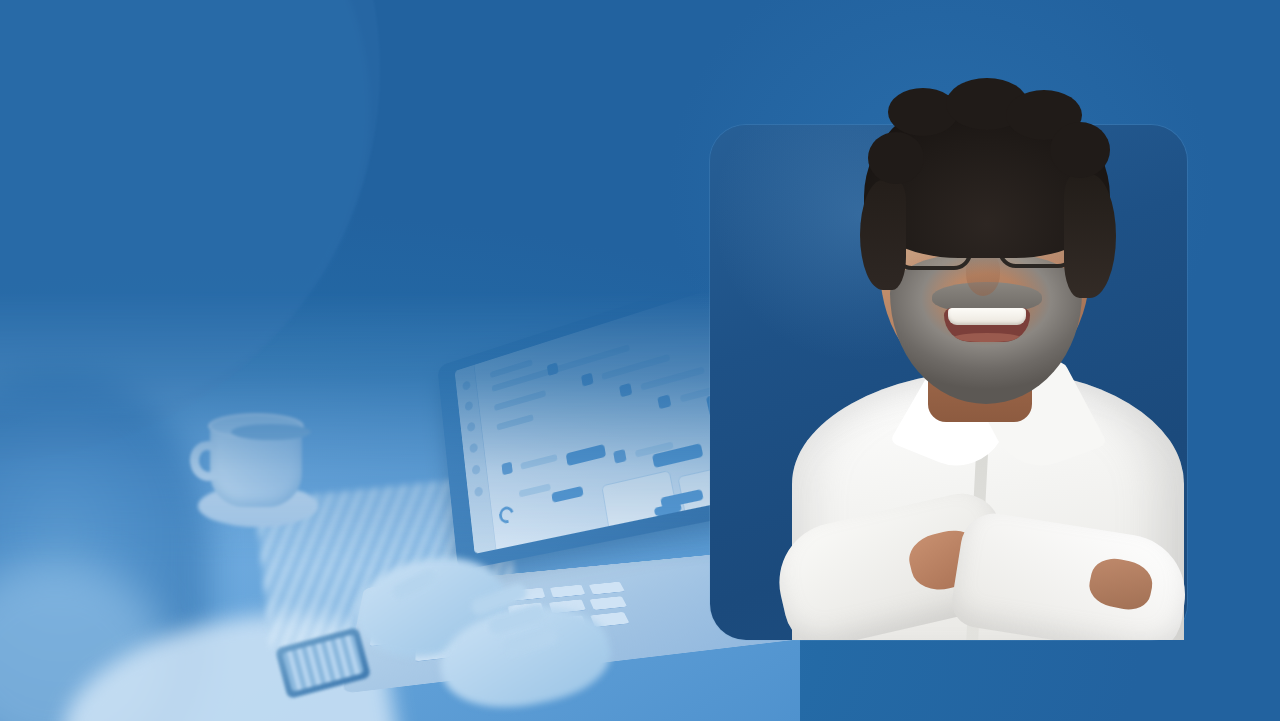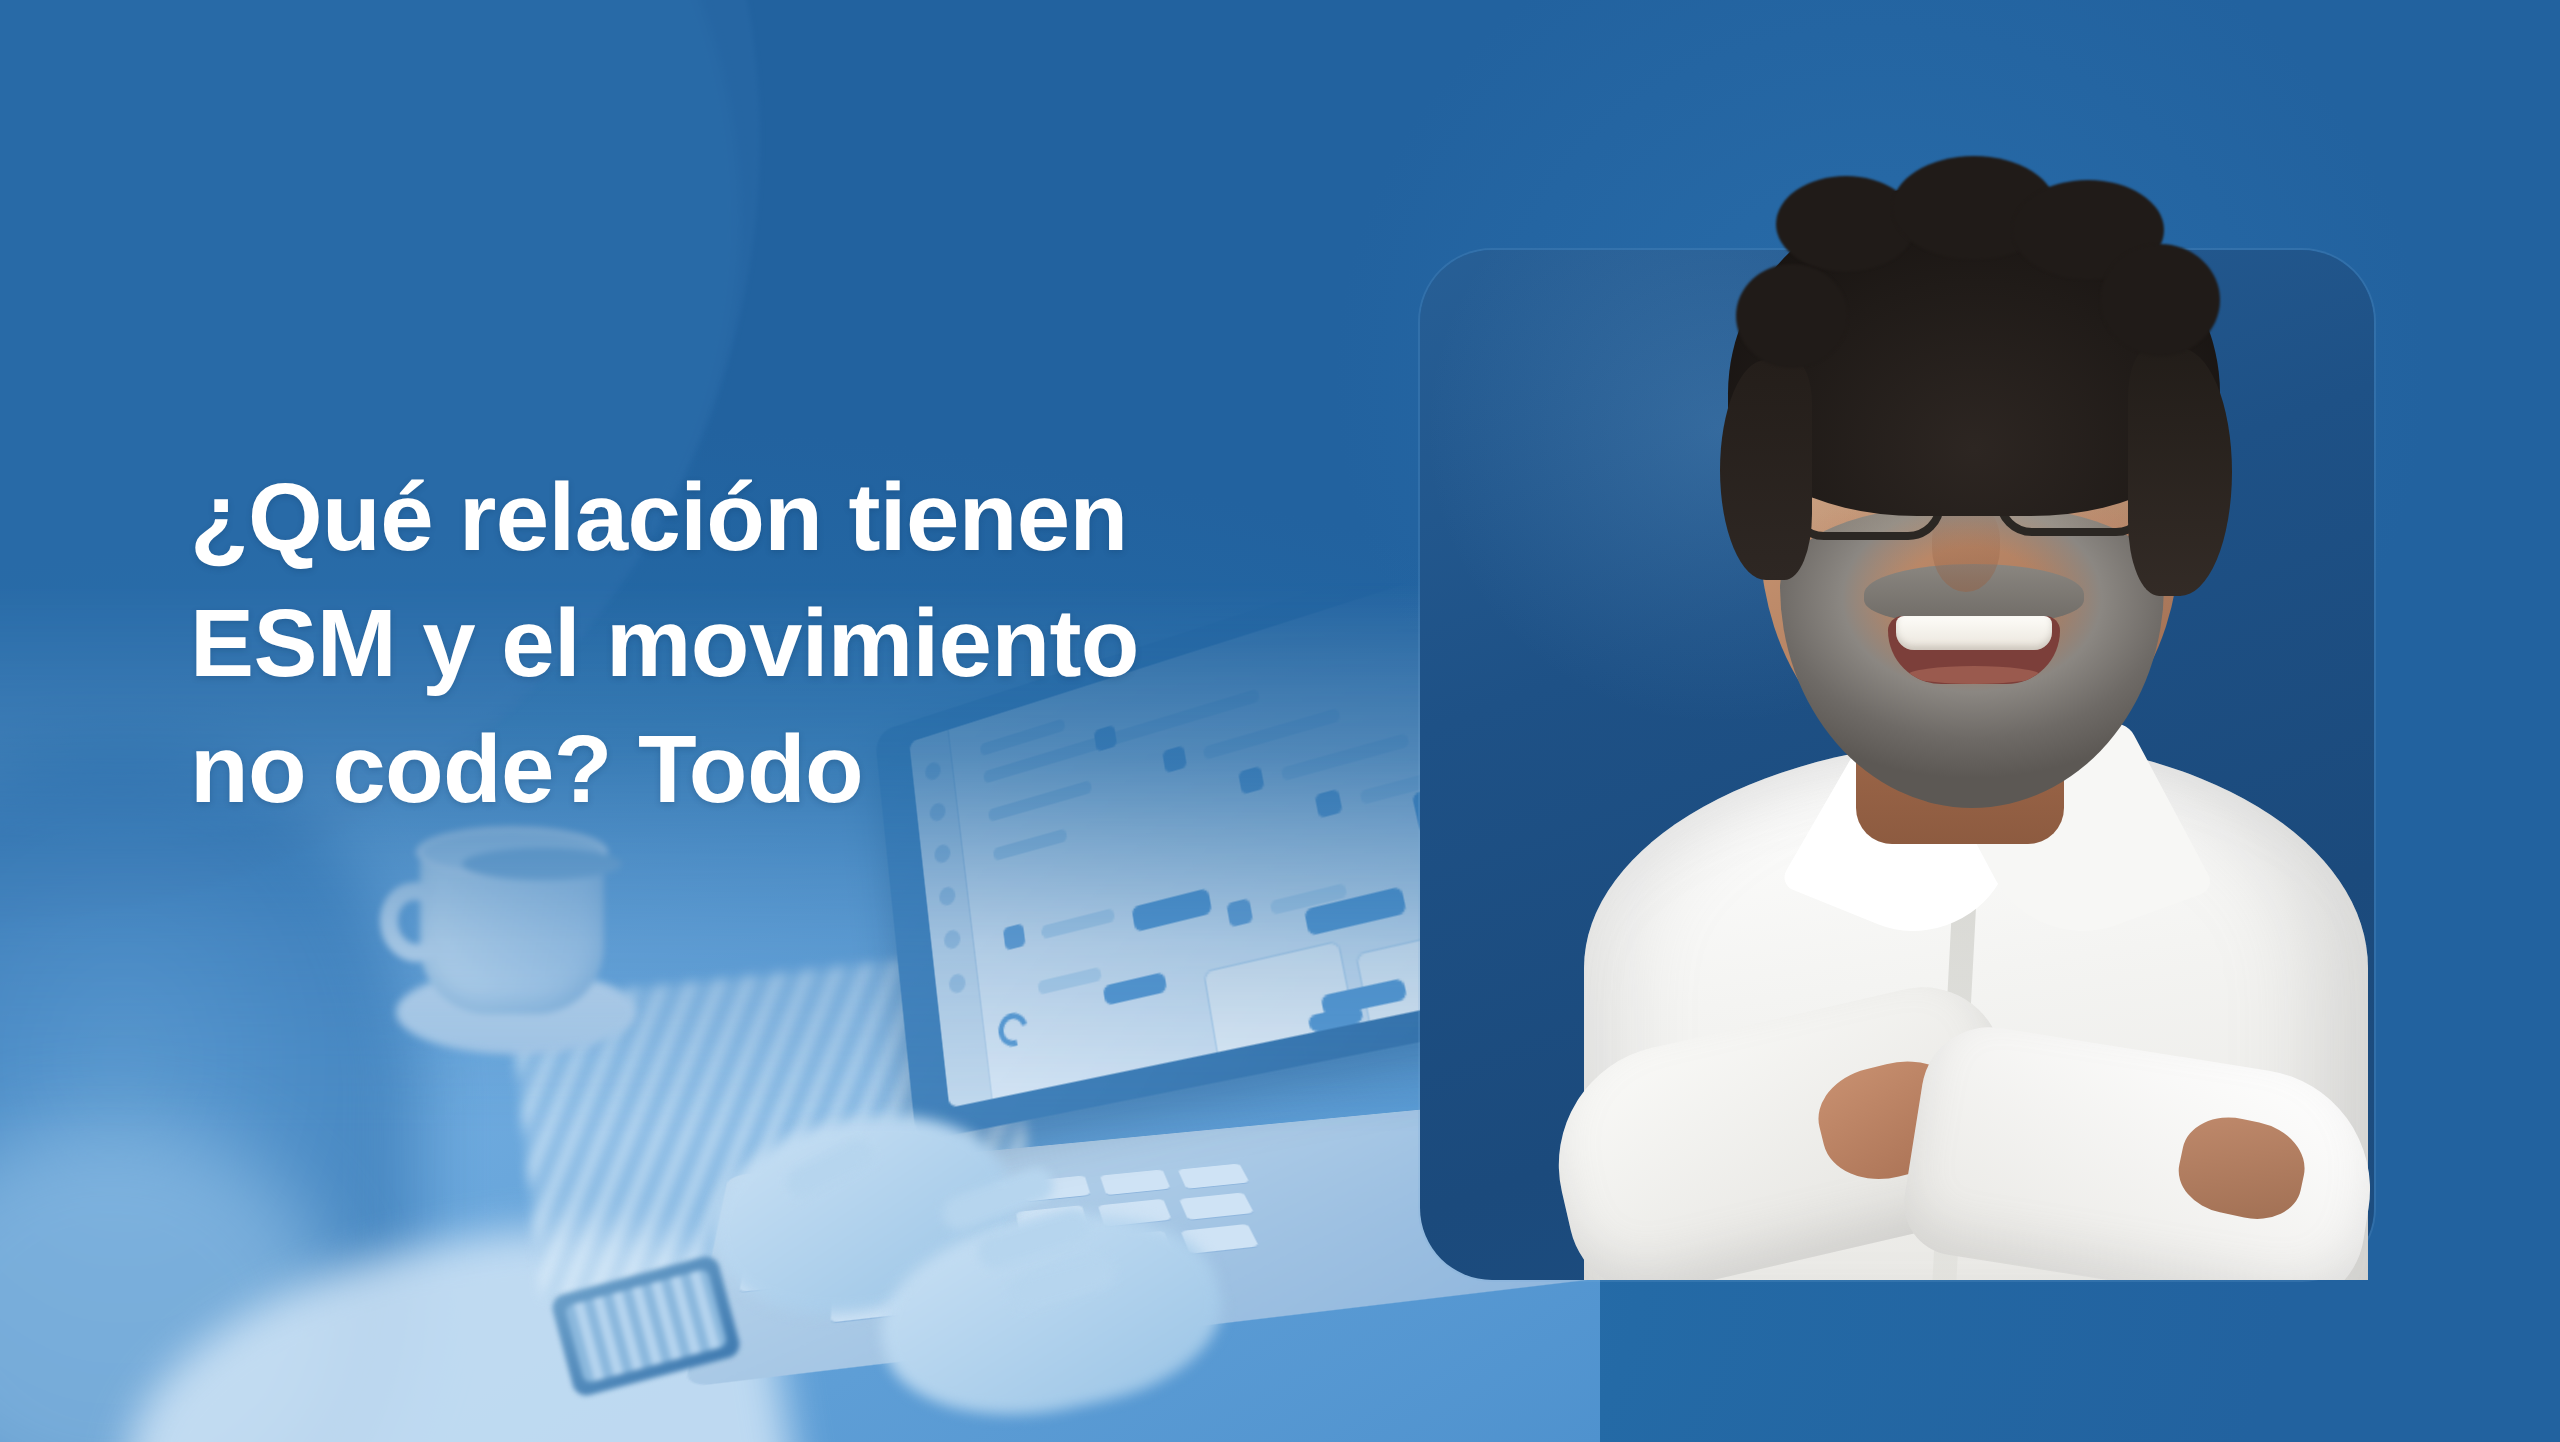--- a/index.html
+++ b/index.html
@@ -568,23 +568,20 @@
       <div class="finger" style="left:488px;top:320px;width:58px;height:17px;transform:rotate(-18deg);"></div>
       <div class="finger" style="left:504px;top:342px;width:54px;height:17px;transform:rotate(-16deg);"></div>
       <div class="finger" style="left:392px;top:286px;width:46px;height:15px;transform:rotate(-26deg);"></div>
 
       <div class="phone">
         <div class="phone-screen"></div>
       </div>
     </div>
   </div>
 
-  <h1 class="headline">¿Qué relación tienen
-ESM y el movimiento
-no code? Todo</h1>
 
   <div class="card">
     <div class="card-sheen"></div>
   </div>
 
   <div class="person">
 
     <div class="p-layer shirt"></div>
     <div class="p-layer shirt-placket">
       <div class="btn-dot" style="position:absolute;left:1px;top:38px;"></div>

